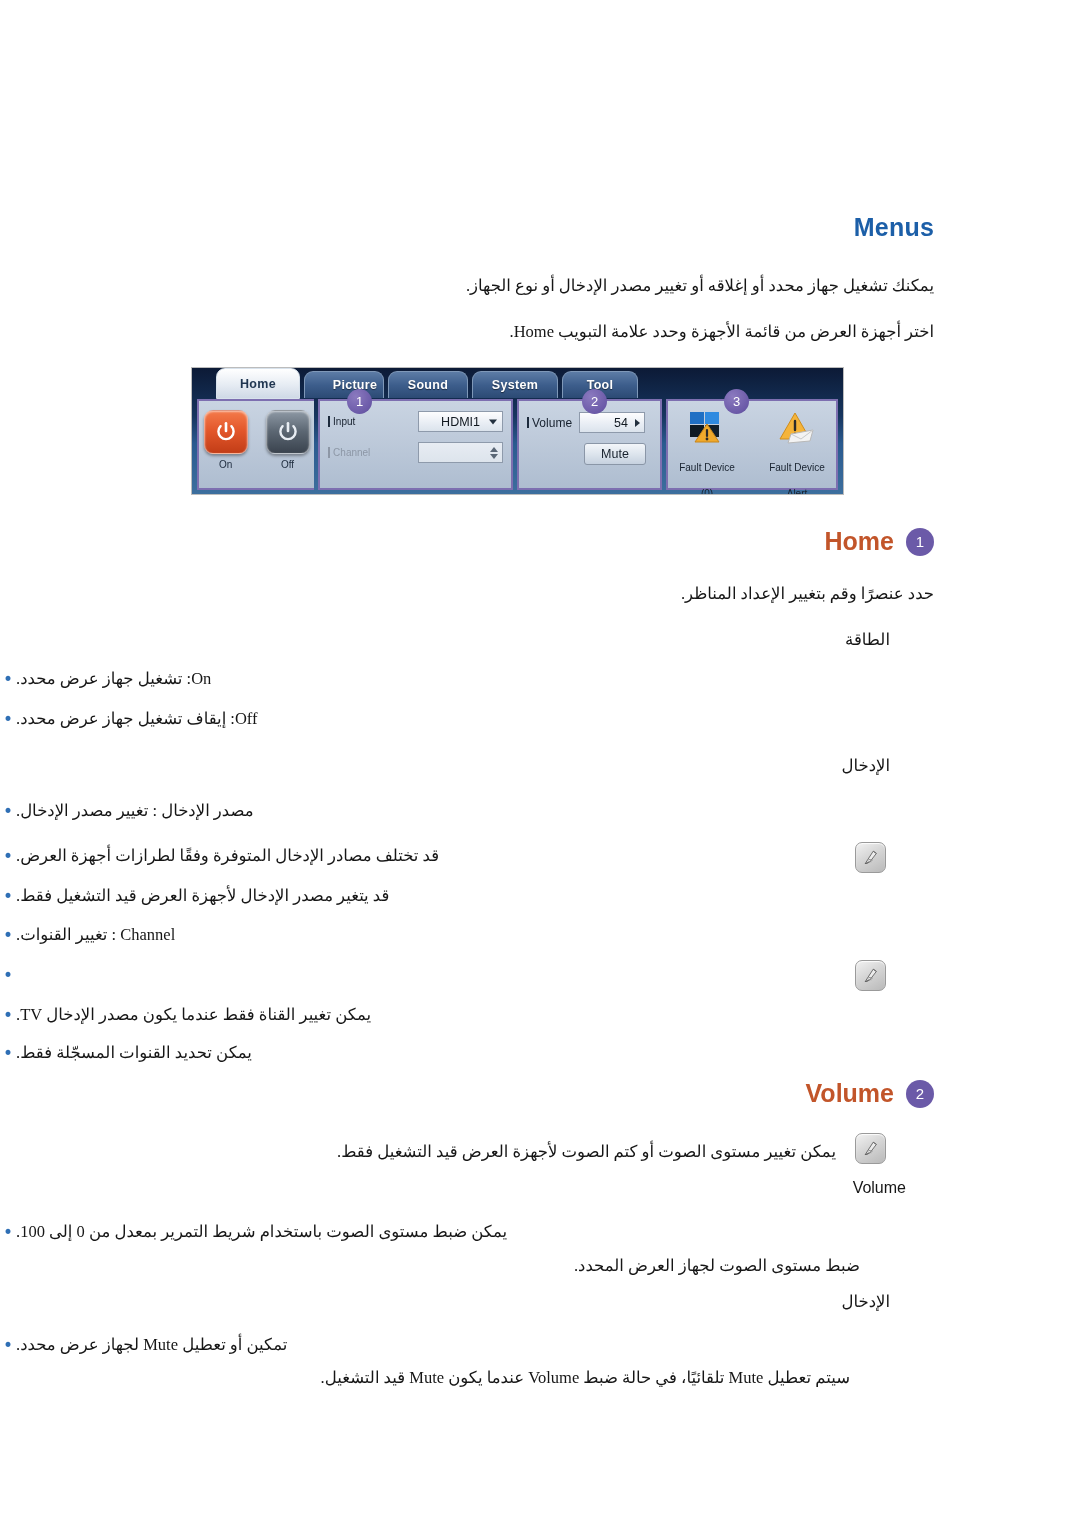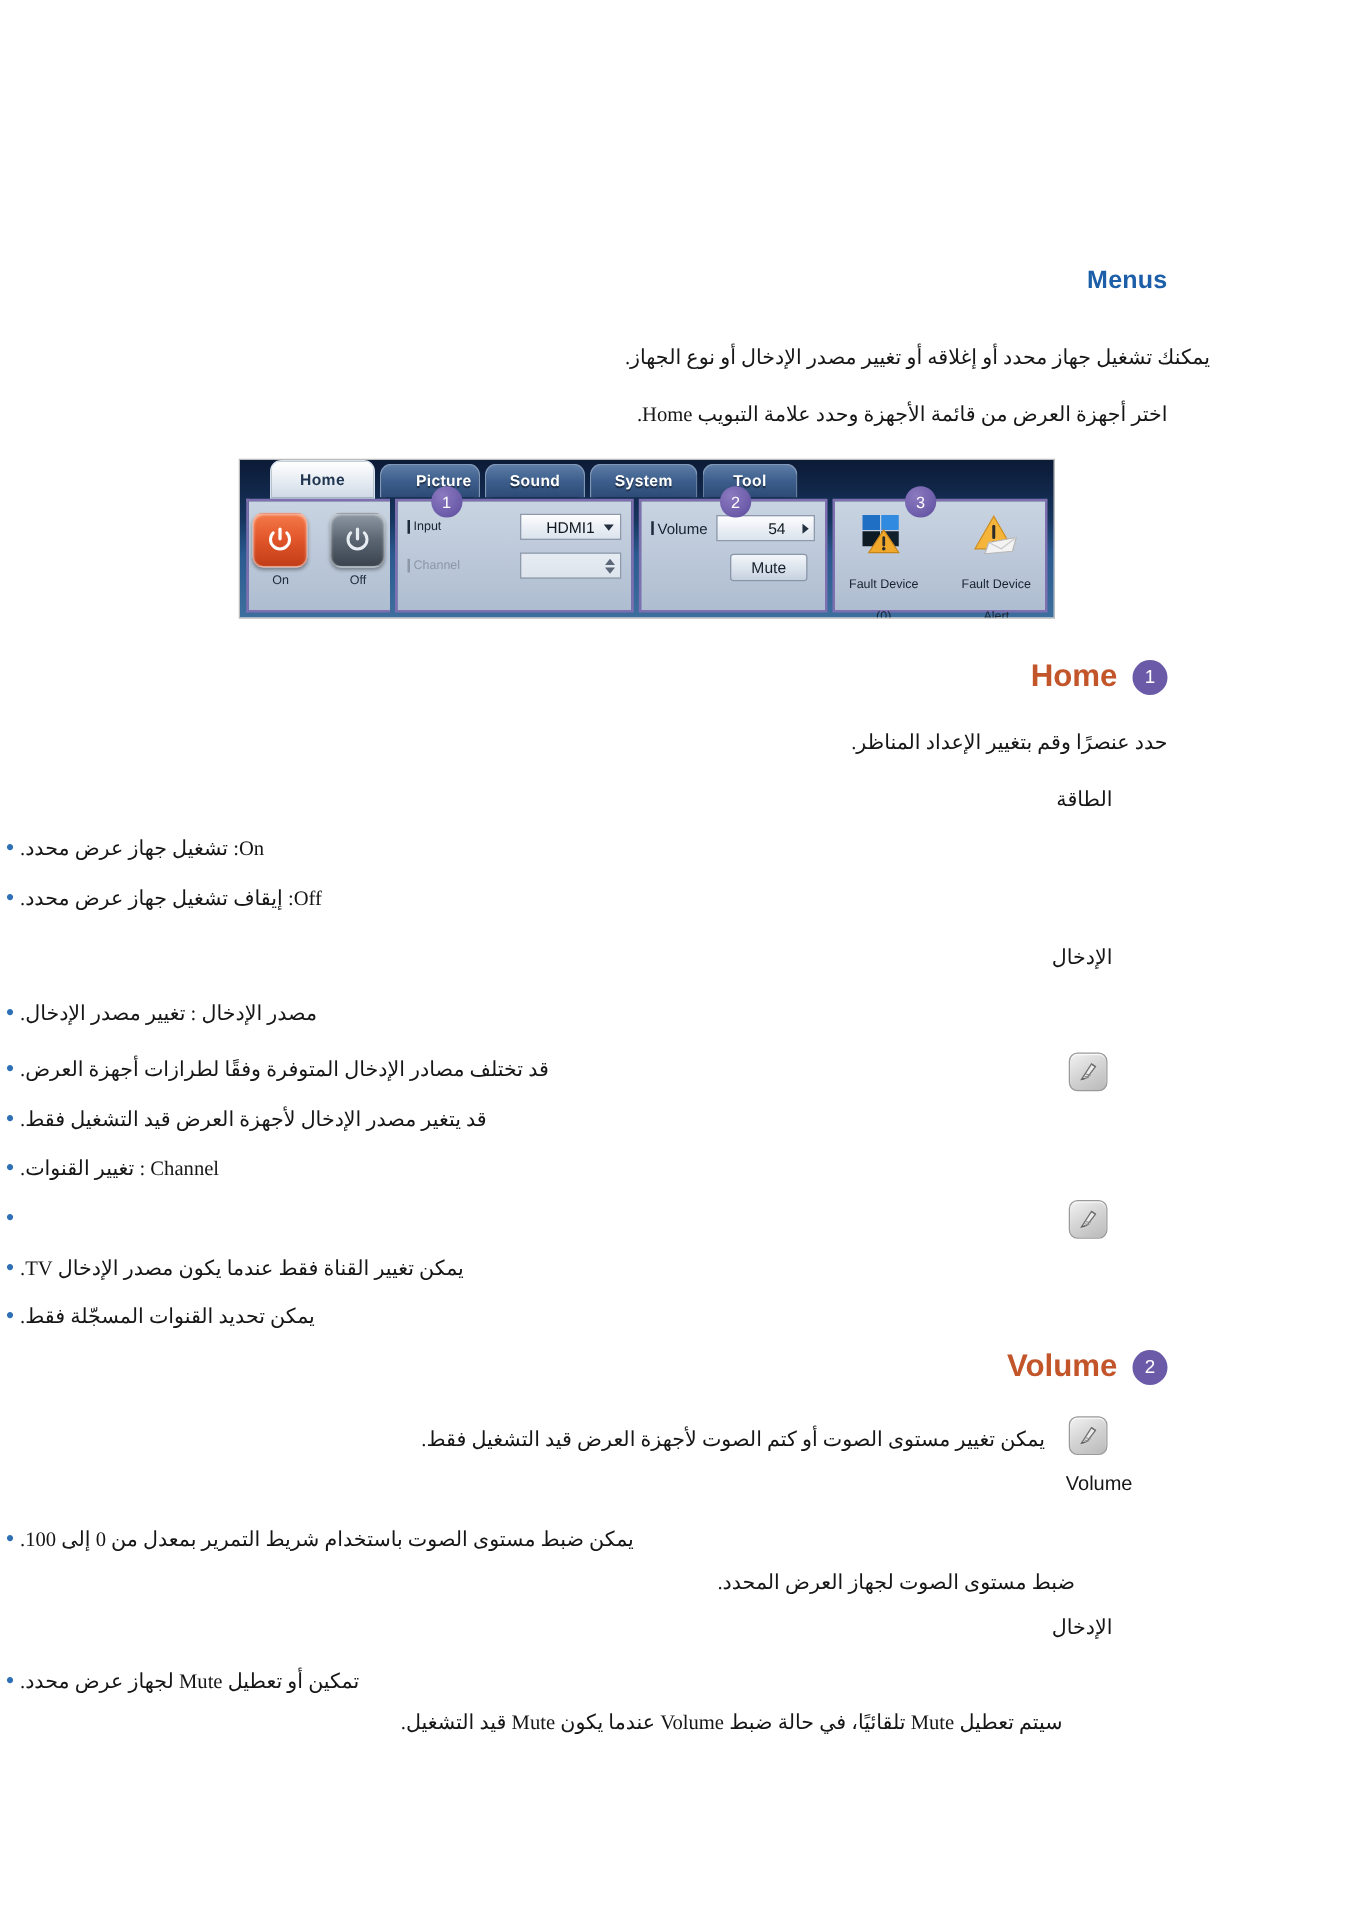--- a/index.html
+++ b/index.html
@@ -27,21 +27,21 @@
 
   
   .h-menus {
     position: absolute;
     top: 213px;
     left: 0;
     width: 934px;
     text-align: right;
     font-family: "Liberation Sans", sans-serif;
     font-weight: bold;
-    font-size: 20px;
+    font-size: 25px;
     color: #1c5fa8;
     letter-spacing: 0.2px;
   }
 
   .h-section {
     position: absolute;
     left: 0;
     width: 934px;
     text-align: right;
     font-family: "Liberation Sans", sans-serif;
@@ -290,21 +290,21 @@
   .spin i.down { border-top: 5px solid #5a6776; }
 
   
   .vol-row {
     display: flex; align-items: center;
     padding: 0 8px; margin-top: 11px; gap: 7px;
   }
   .vol-label { font-size: 12px; color:#17212e; display:flex; align-items:center; gap:3px; }
   .vol-box {
     position: relative;
-    width: 79px; height: 21px;
+    width: 66px; height: 21px;
     background: linear-gradient(180deg,#fdfdfe 0%, #e8edf4 60%, #dbe3ec 100%);
     border: 1px solid #8e9aab;
     display:flex; align-items:center; justify-content:center;
     font-size: 12.5px; color:#111820;
     box-sizing: border-box;
     padding-left: 18px;
   }
   .vol-box .caret {
     position:absolute; right:4px; top:50%; transform: translateY(-50%);
     width:0;height:0;
@@ -335,21 +335,21 @@
     font-family: Liberation Sans, sans-serif;
   }
 </style>
 </head>
 <body>
 
 <div class="page">
 
   <div class="h-menus">Menus</div>
 
-  <div class="para" style="top:272px; left:0; width:934px;padding-left:34px;">يمكنك تشغيل جهاز محدد أو إغلاقه أو تغيير مصدر الإدخال أو نوع الجهاز.</div>
+  <div class="para" style="top:272px; left:0; width:934px;">يمكنك تشغيل جهاز محدد أو إغلاقه أو تغيير مصدر الإدخال أو نوع الجهاز.</div>
   <div class="para" style="top:318px; left:0; width:934px;">اختر أجهزة العرض من قائمة الأجهزة وحدد علامة التبويب Home.</div>
 
   <div class="shot">
 
     <div class="tabstrip">
       <div class="tab active" style="left:24px; width:84px;">
         <span>Home</span>
       </div>
       <div class="tab" style="left:112px; width:80px;padding-left:22px;">
         <span>Picture</span>

